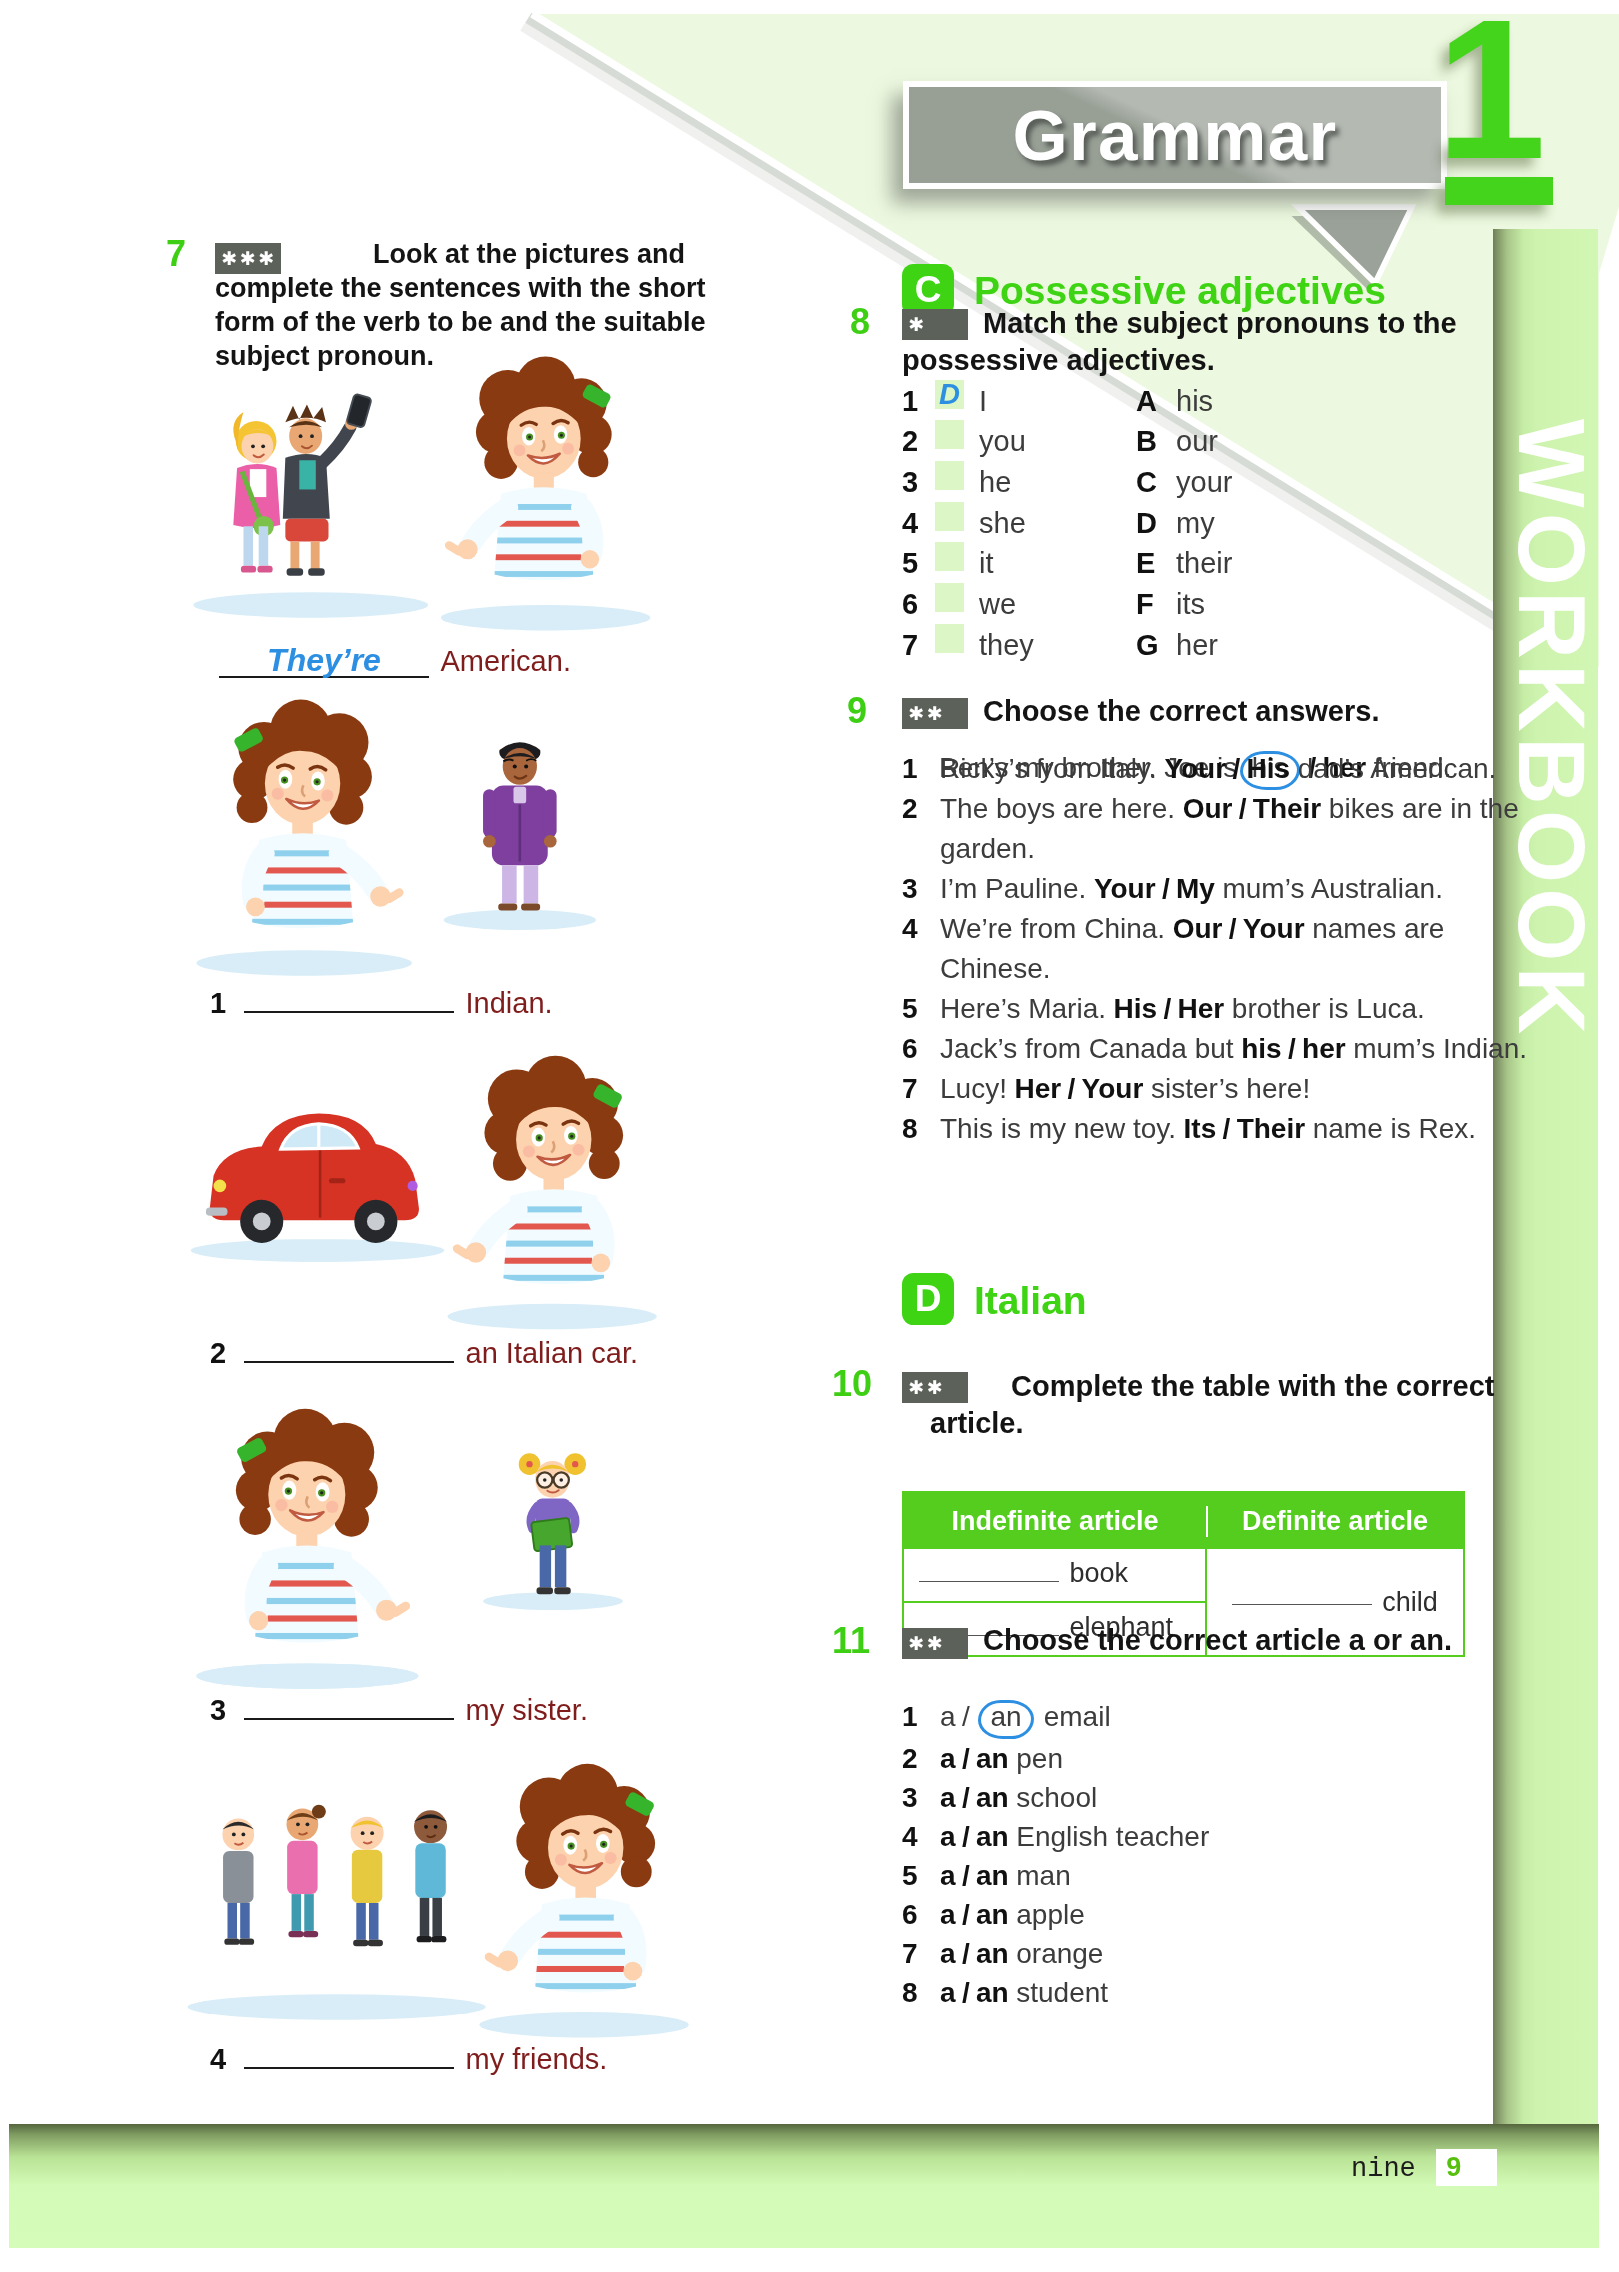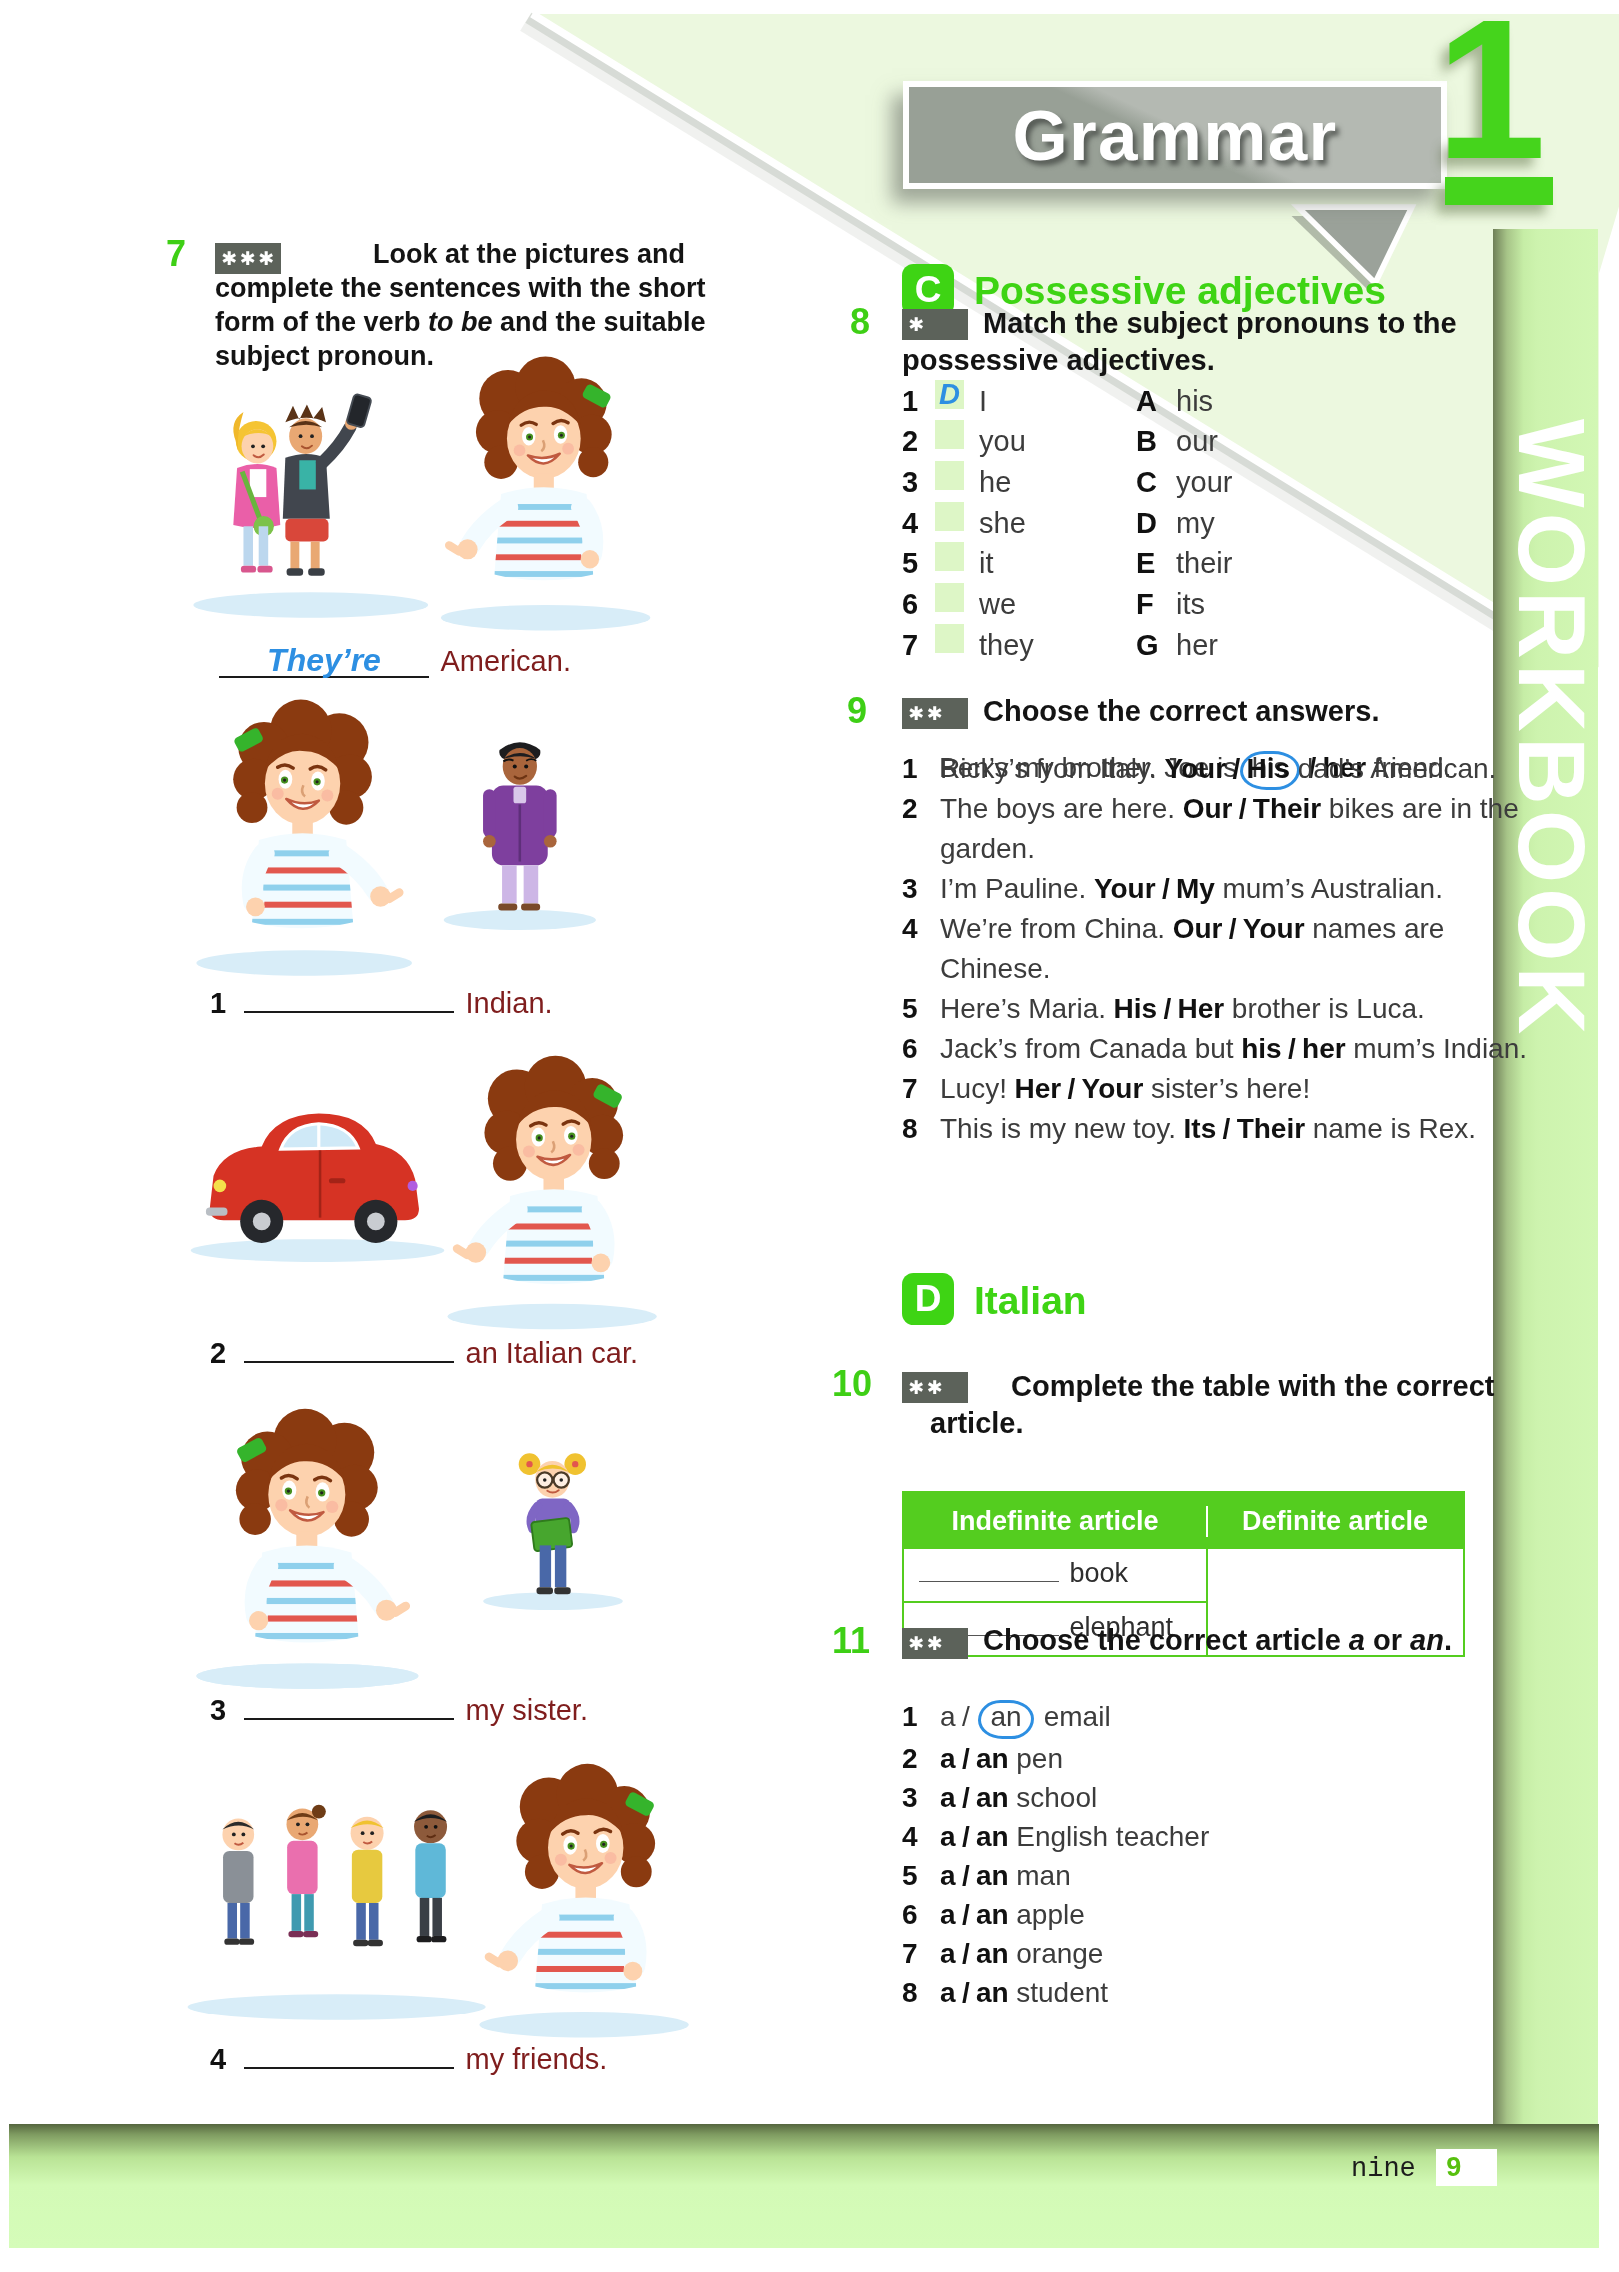--- a/index.html
+++ b/index.html
@@ -48,21 +48,21 @@
   .content{position:relative;z-index:6;}
   .exnum{position:absolute;font-size:36px;font-weight:700;color:#3ecf15;line-height:1;}
   .badge{
     position:absolute;width:66px;height:30.5px;background:#5c625a;
     color:#ffffff;font-size:19px;letter-spacing:2.5px;
     display:flex;align-items:center;padding-left:6.3px;box-sizing:border-box;
   }
   .instr{position:absolute;font-weight:700;color:#141414;}
   .lightText{color:#7f1d1d;font-weight:400;}
   .b{font-weight:700;color:#111;}
-  .i{font-style:italic;}
+  .i{}
   .blank{display:inline-block;border-bottom:2.5px solid #1a1a1a;height:5.1px;}
   .handwriting{color:#2d8fe2;font-style:italic;font-weight:700;}
   .circle{
     display:inline-block;border:3.2px solid #2d8fe2;border-radius:55% 60% 55% 60%/ 70% 65% 70% 65%;
     padding:0 9px 5.1px 9px;margin:0 2.5px;line-height:1;
   }
   .section-badge{
     position:absolute;width:52px;height:52px;background:#3ed414;border-radius:11.4px;
     color:#fff;font-size:37px;font-weight:700;display:flex;align-items:center;justify-content:center;
   }
@@ -462,20 +462,24 @@
 <div class="t10">
   <div class="t10-head">
     <div class="c1">Indefinite article</div>
     <div class="c2">Definite article</div>
   </div>
   <div class="t10-body">
     <div class="t10-col1">
       <div class="t10-row t10-row1"><span class="blank"></span><span>book</span></div>
       <div class="t10-row"><span class="blank"></span><span>elephant</span></div>
     </div>
+    <div class="t10-col2">
+          <span class="blank"></span>
+          <span>child</span>
+        </div>
   </div>
 </div>
 
 <div class="exnum" style="left:832px;top:1623px;">11</div>
 <div class="badge" style="left:902px;top:1628px;">✱✱</div>
 <div class="instr" style="left:983px;top:1624px;font-size:29px;"><span>Choose the correct article </span><span class="i">a</span><span> or </span><span class="i">an</span><span>.</span></div>
 
 <div id="ex11-items">
   <div class="list-item"><span class="inum">1</span><span class="plain-opt">a</span><span class="sep plain-opt">/</span><span class="circle"><span class="plain-opt">an</span></span><span class="noun">email</span></div>
   <div class="list-item"><span class="inum">2</span><span class="opt">a</span><span class="sep">/</span><span class="opt">an</span><span class="noun">pen</span></div>

